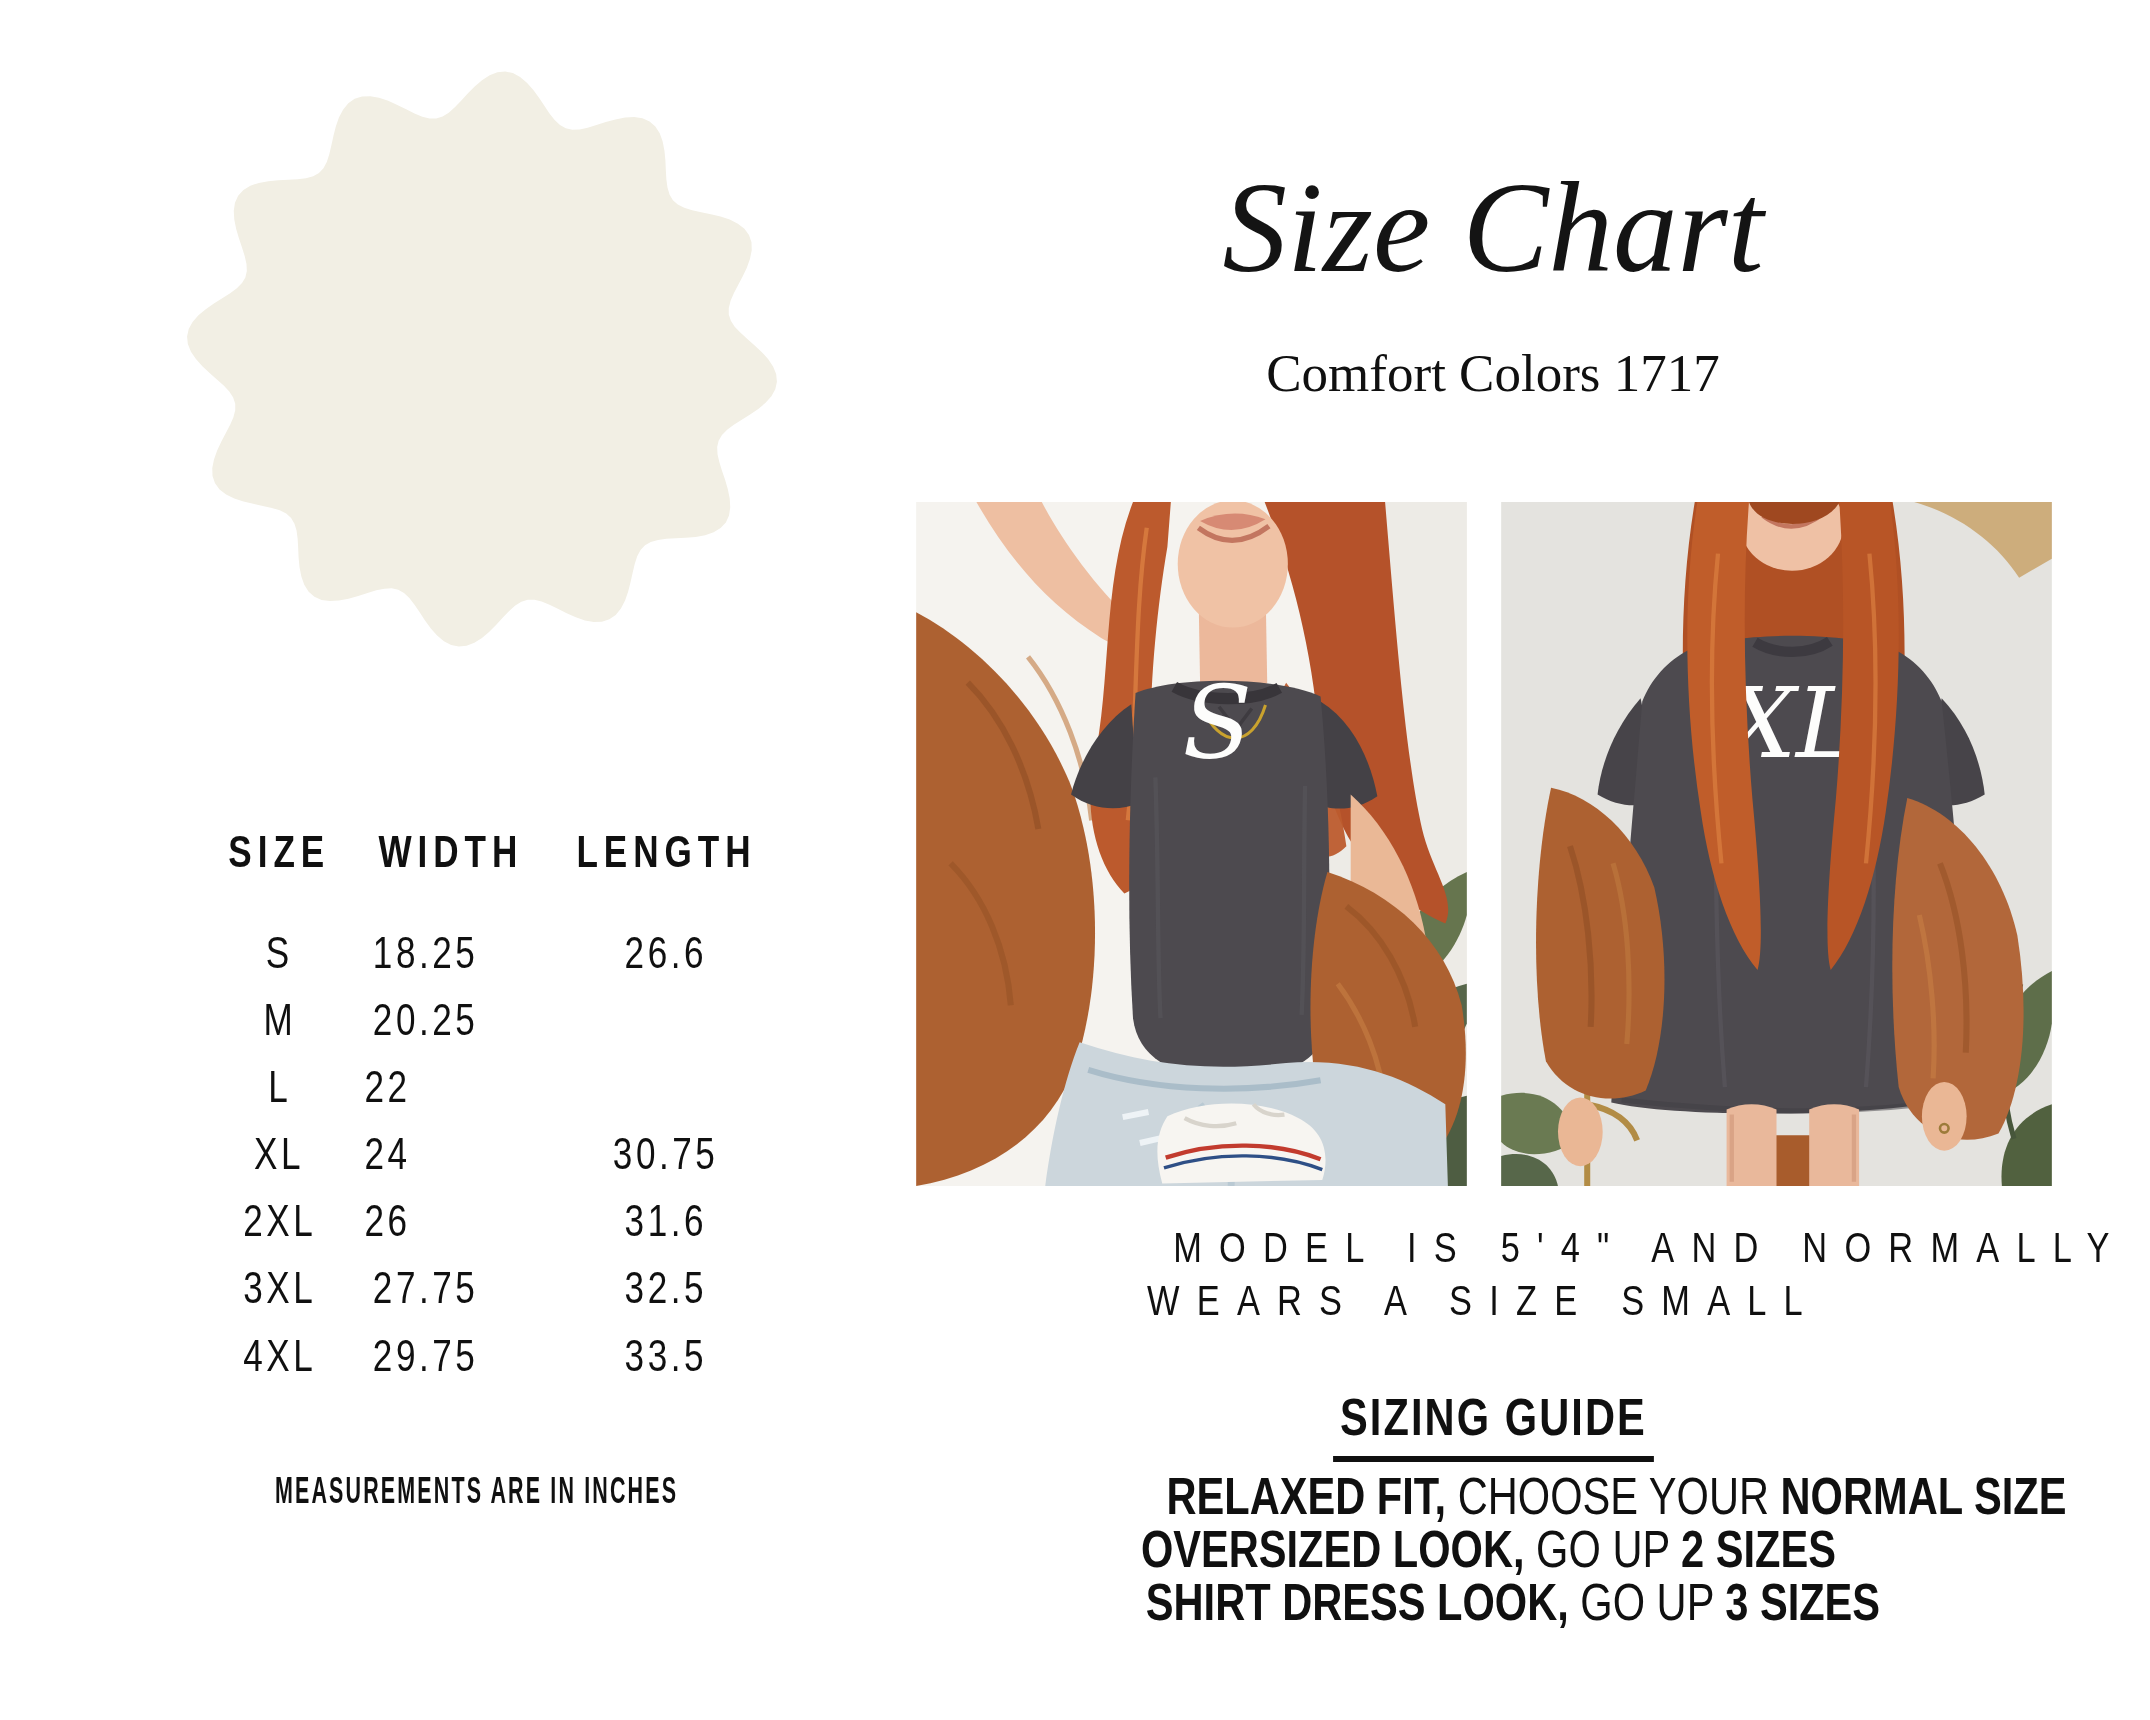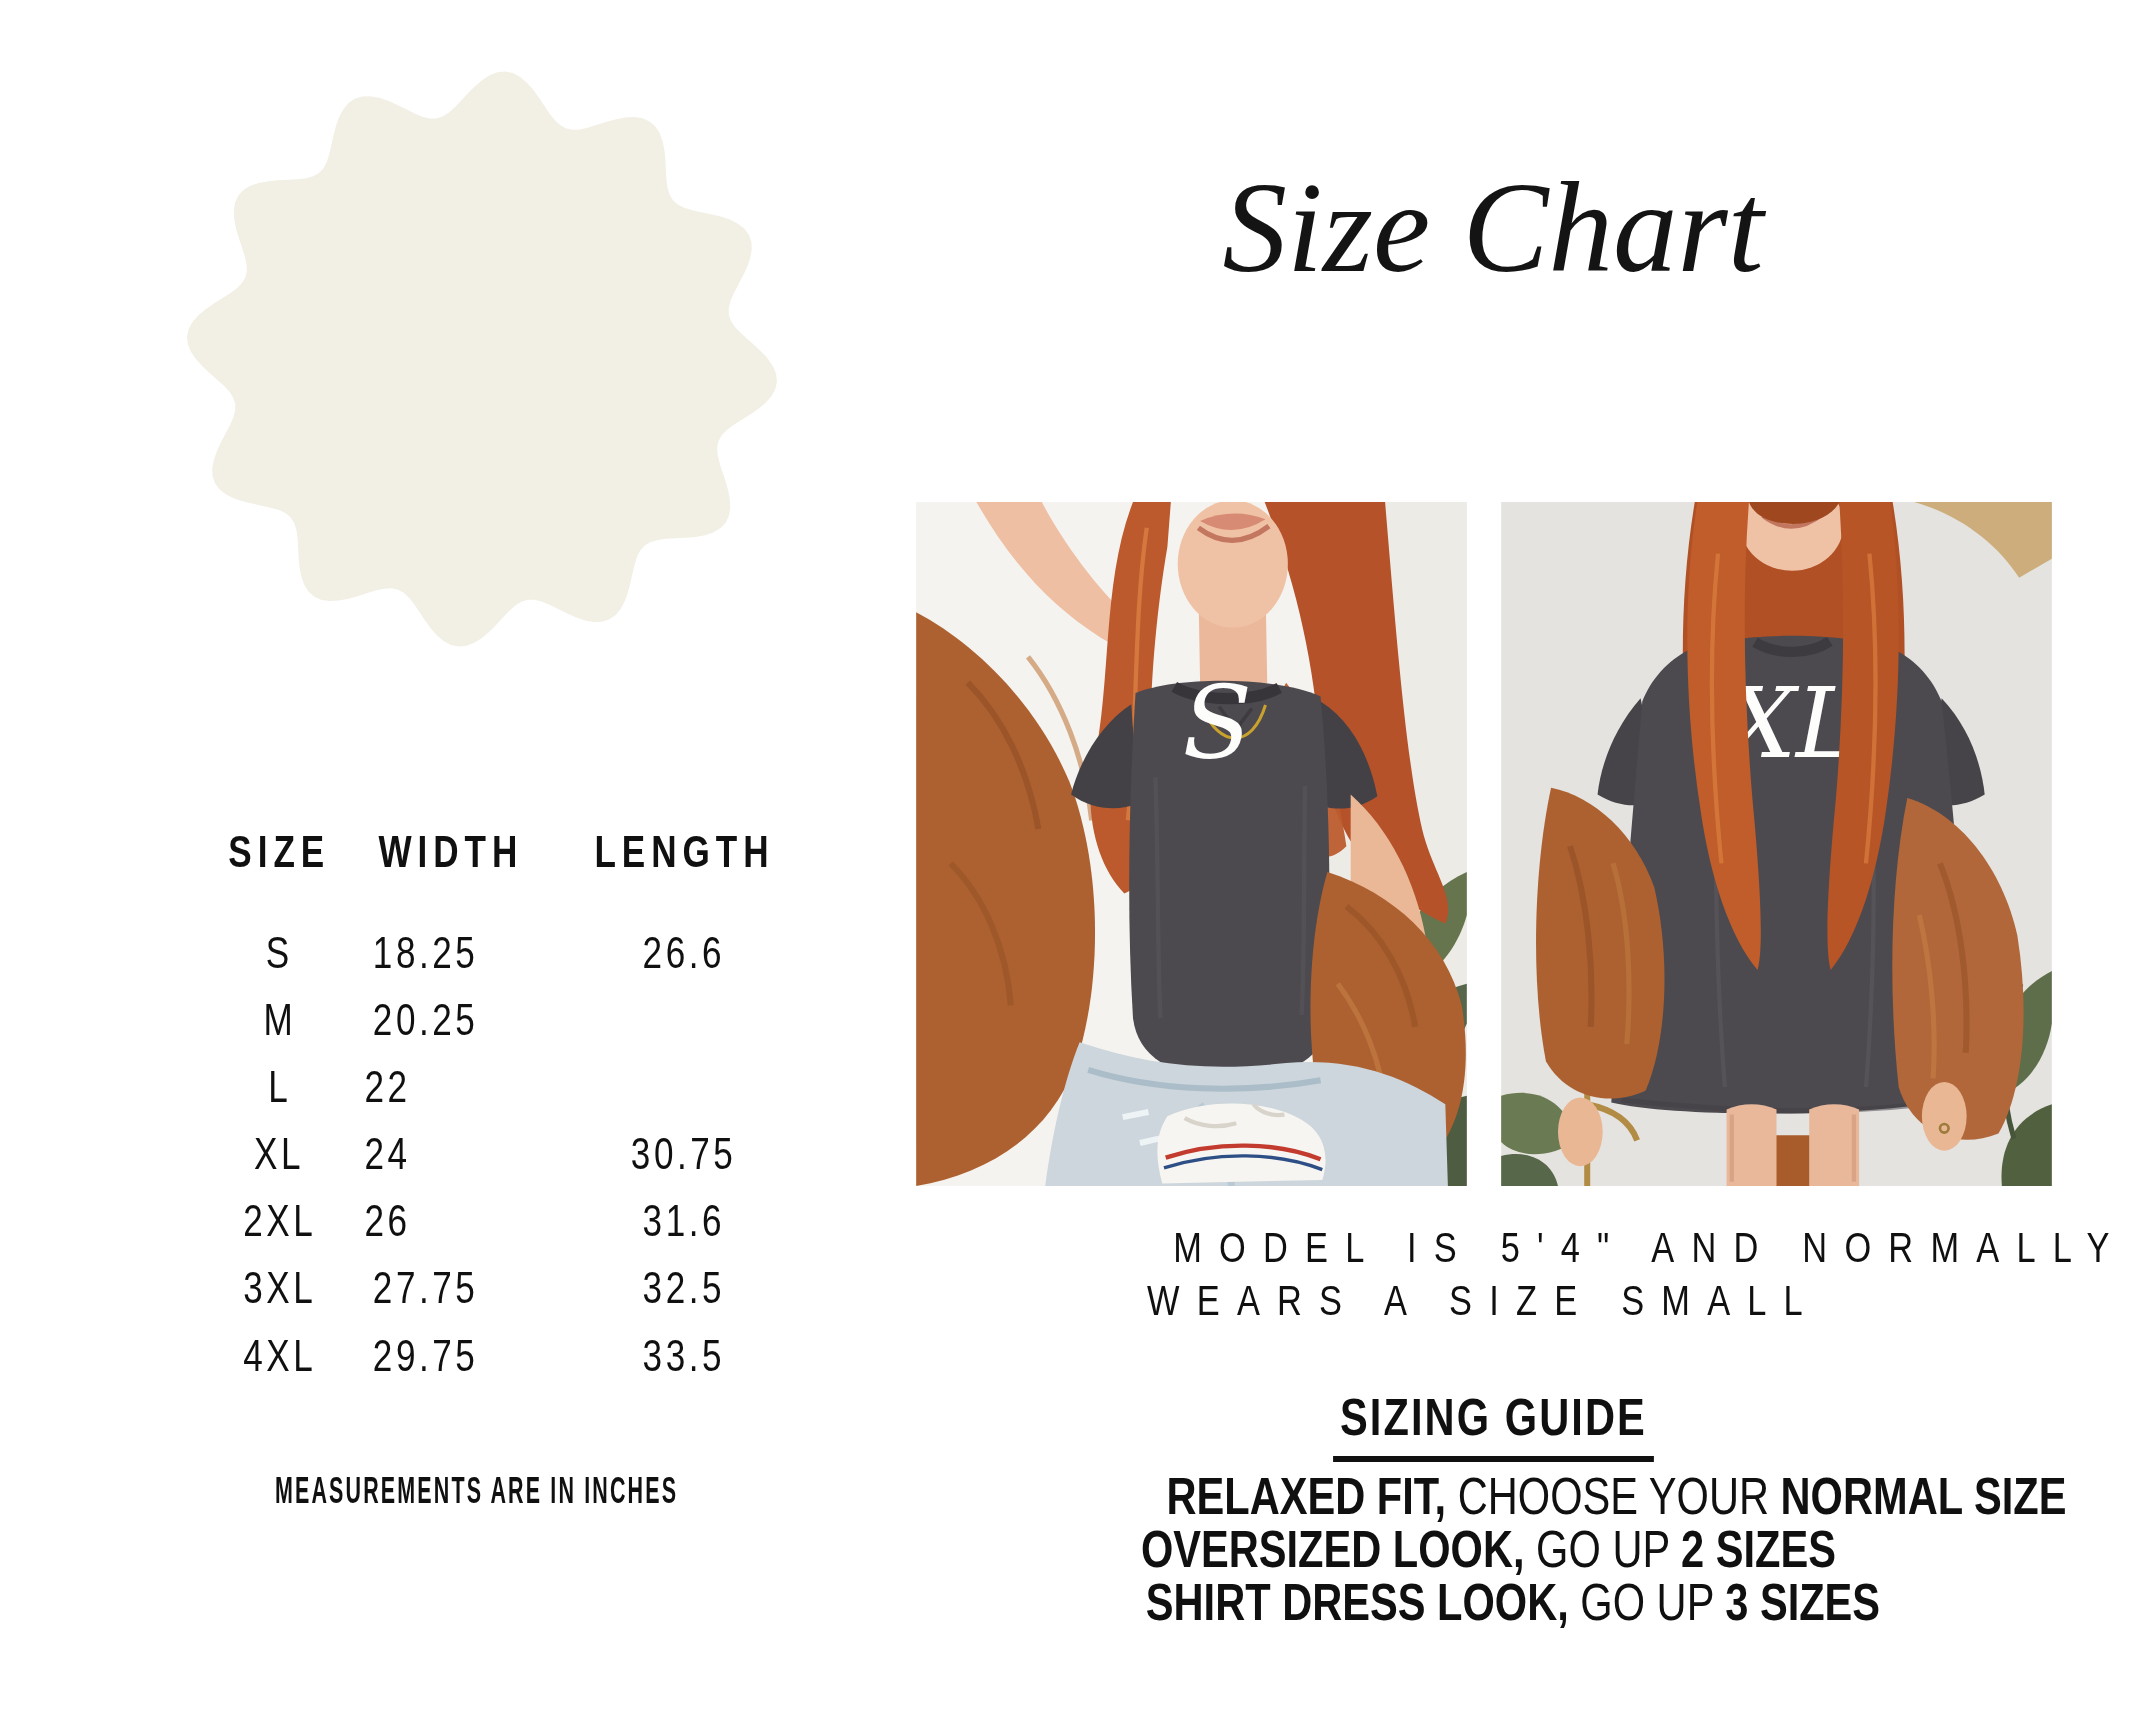--- a/index.html
+++ b/index.html
@@ -10,21 +10,21 @@
   
   .cx{display:inline-block;white-space:nowrap;transform:scaleX(0.78);transform-origin:50% 50%;}
   .cx80{display:inline-block;white-space:nowrap;transform:scaleX(0.80);transform-origin:50% 50%;}
   .cx58{display:inline-block;white-space:nowrap;transform:scaleX(0.58);transform-origin:50% 50%;}
   .hdr{font-weight:700;font-size:45px;letter-spacing:0.17em;}
   .cell{font-weight:400;font-size:45px;letter-spacing:0.10em;}
   .trow{left:129px;width:688px;height:67px;line-height:67px;}
   .thead{left:129px;top:803px;width:688px;height:53px;line-height:53px;margin-top:22px;}
   .col-a{position:absolute;left:0;width:301px;text-align:center;}
   .col-b{position:absolute;left:229px;width:258px;text-align:left;}
-  .col-c{position:absolute;left:426px;width:258px;text-align:center;}
+  .col-c{position:absolute;left:408px;width:258px;text-align:center;}
   .note{left:129px;top:1468px;width:525px;line-height:45px;font-weight:700;font-size:37px;letter-spacing:0.10em;}
   .title{left:1063px;top:120px;width:860px;height:215px;line-height:215px;
          font-family:Liberation Serif, serif;font-style:italic;font-size:129px;color:#141414;}
   .subtitle{left:1063px;top:342px;width:860px;line-height:62px;
             font-family:"Liberation Serif",serif;font-size:53px;}
   .photo{position:absolute;width:551px;height:684px;}
   .caption{left:1054px;width:860px;line-height:43px;font-size:43px;font-weight:400;letter-spacing:0.50em;}
   .guide-head-wrap{left:1063px;top:1387px;width:860px;}
   .guide-h{display:inline-block;white-space:nowrap;transform:scaleX(0.80);transform-origin:50% 50%;
            font-size:52px;font-weight:700;letter-spacing:0.05em;
@@ -80,20 +80,21 @@
     <span class="col-a cell"><span class="cx">4XL</span></span>
     <span class="col-b cell"><span class="cx">29.75</span></span>
     <span class="col-c cell"><span class="cx">33.5</span></span>
   </div>
 
   <div class="abs ctr note">
     <span class="cx58">MEASUREMENTS ARE IN INCHES</span>
   </div>
 
   <div class="abs ctr title">Size Chart</div>
+  <div class="abs ctr subtitle">Comfort Colors 1717</div>
 
   <svg class="photo" style="left:916px;top:502px;" viewBox="0 0 640 795">
     <rect width="640" height="795" fill="#f5f3ef"></rect>
     <rect x="480" width="160" height="795" fill="#edebe6"></rect>
     <g>
       <path d="M640,430 C585,455 560,505 572,560 C610,548 632,510 640,480 Z" fill="#66754e"></path>
       <path d="M640,560 C580,575 552,625 562,680 C605,668 630,630 640,606 Z" fill="#57664a"></path>
       <path d="M640,690 C595,700 572,735 576,795 L640,795 Z" fill="#4e5d42"></path>
     </g>
     <path fill="#b5522a" d="M405,0 C440,90 462,180 470,290 C485,395 540,455 615,490 C628,460 600,430 588,380 C570,300 560,180 545,0 Z"></path>

